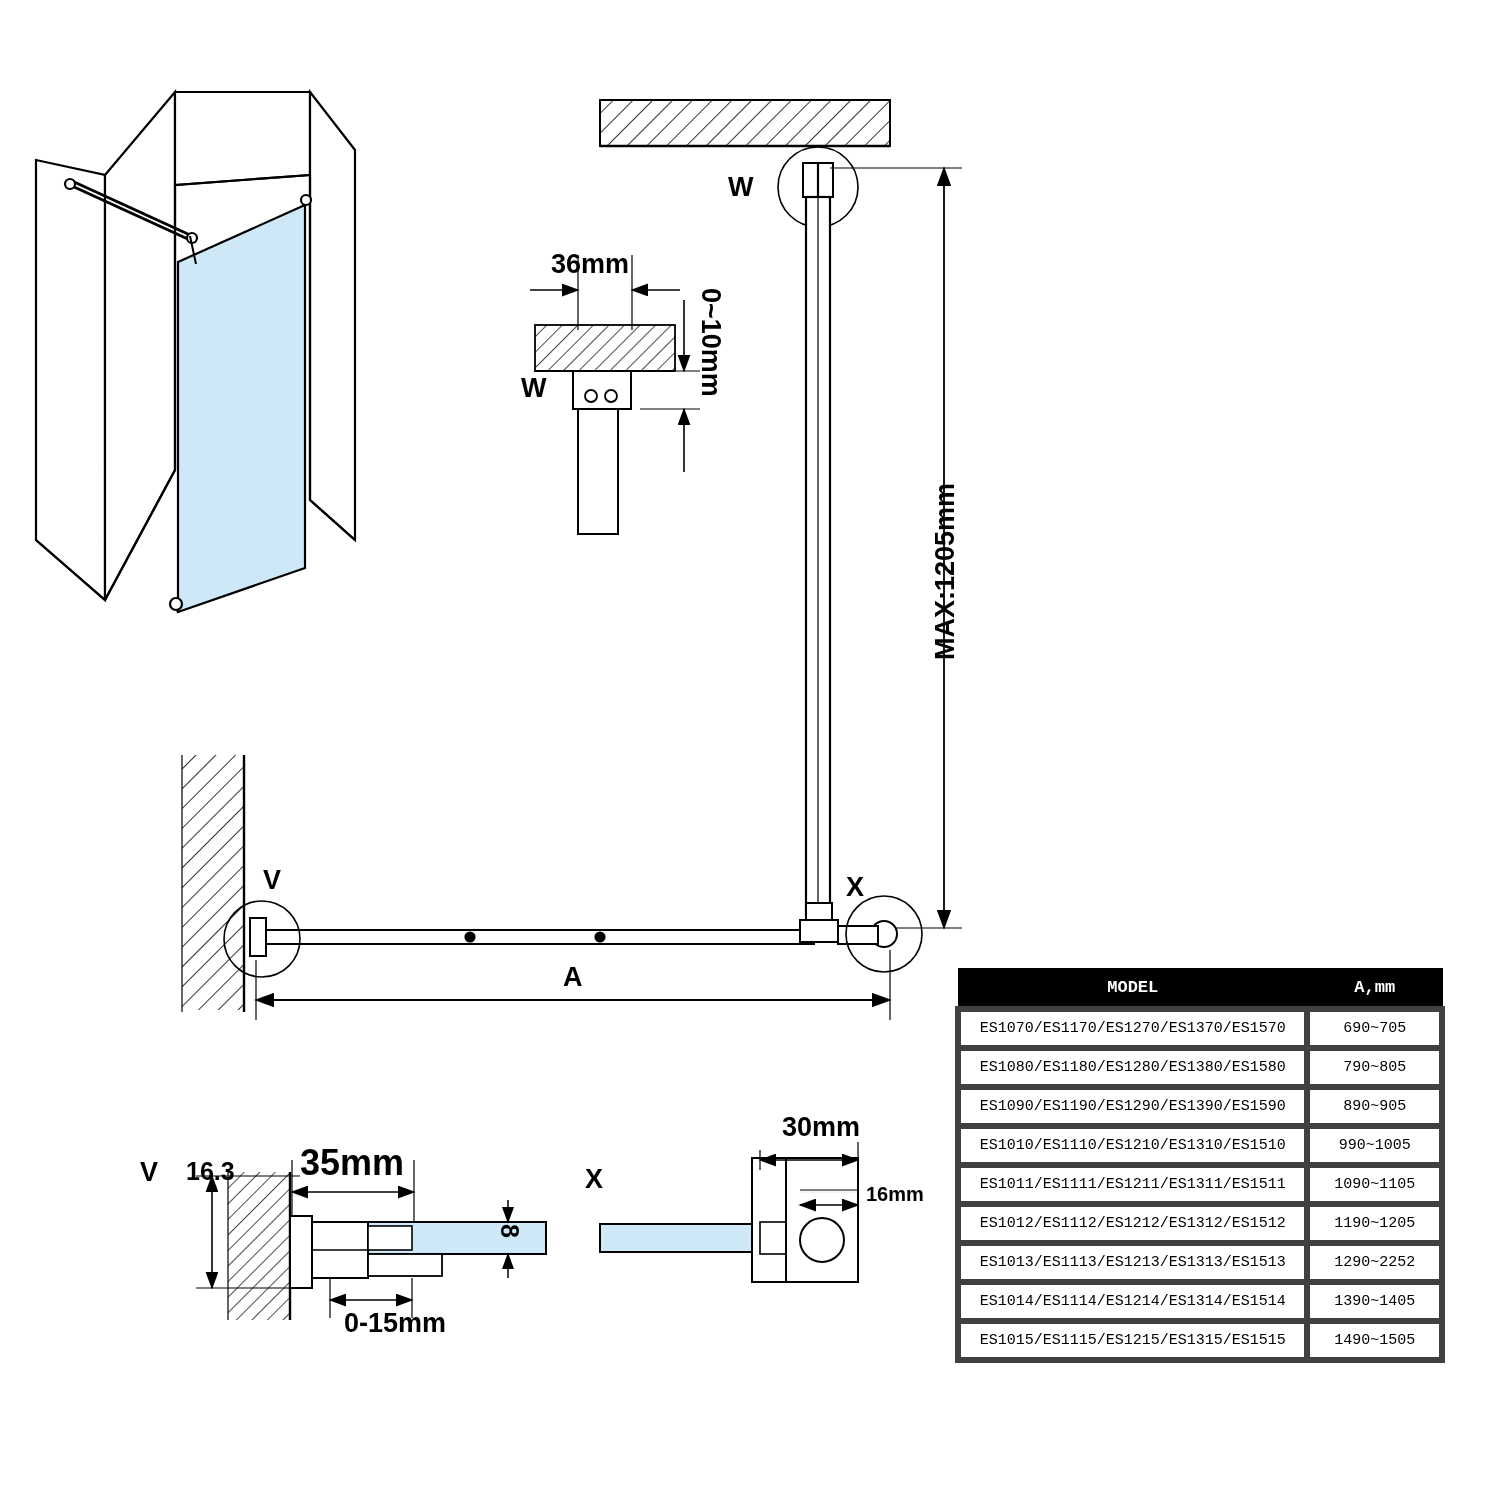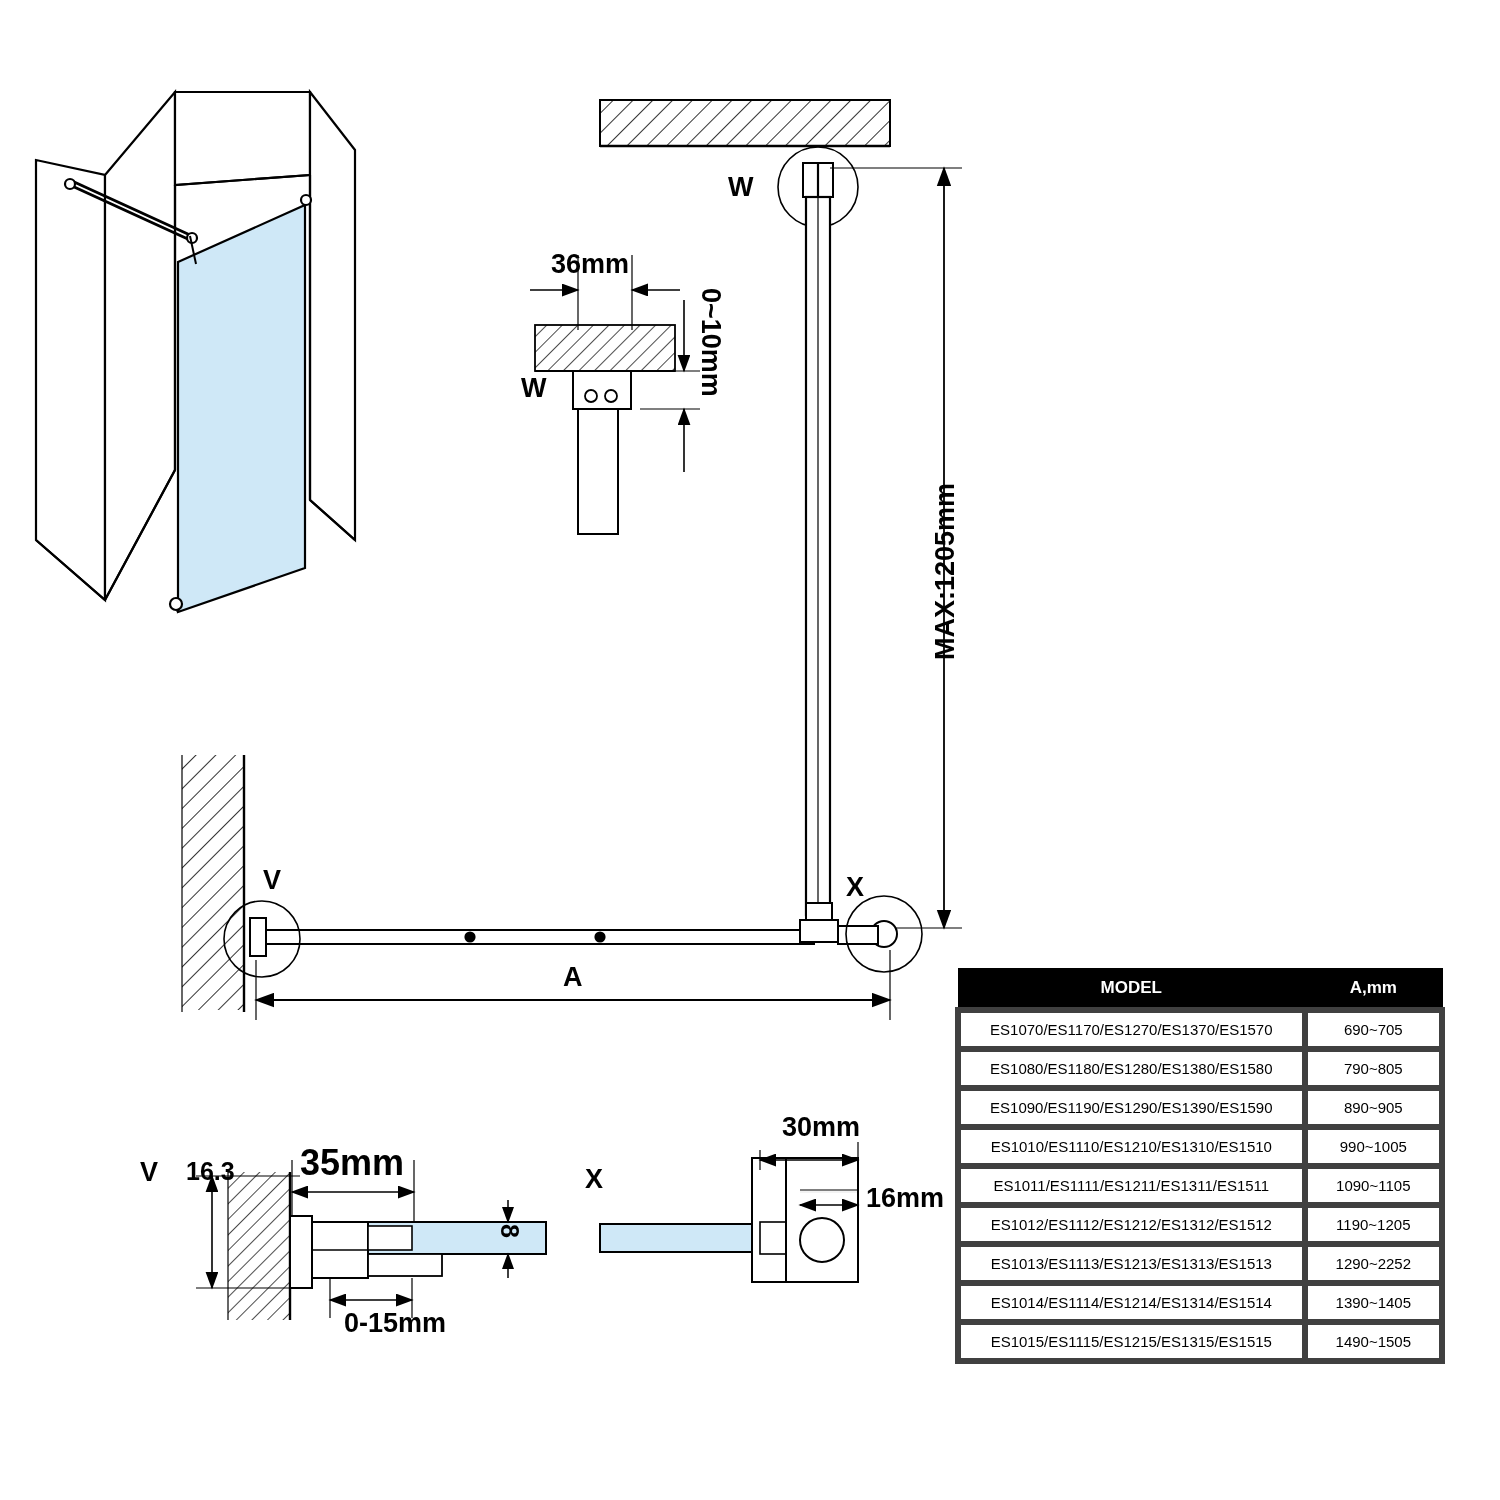--- a/index.html
+++ b/index.html
@@ -2,21 +2,21 @@
 <html><head>
 <meta charset="utf-8">
 <style>
   html,body{margin:0;padding:0;background:#fff;}
   body{width:1500px;height:1500px;position:relative;font-family:"Liberation Sans",sans-serif;color:#000;overflow:hidden;}
   .stage{position:absolute;left:0;top:0;width:1500px;height:1500px;}
   svg{position:absolute;left:0;top:0;}
   .lbl{position:absolute;font-weight:bold;white-space:nowrap;}
   .lbl.vert{transform-origin:left top;}
   
-  #spec-table{position:absolute;left:955px;top:968px;width:490px;border-collapse:collapse;font-size:15px;}
+  #spec-table{position:absolute;left:955px;top:968px;width:490px;border-collapse:collapse;font-size:15px;font-family:Liberation Mono, monospace;}
   #spec-table th{background:#000;color:#fff;font-size:17px;font-weight:bold;padding:9px 4px;border:1px solid #000;text-align:center;}
   #spec-table td{border:6px solid #404040;padding:8px 4px;text-align:center;font-size:15px;}
   #spec-table td.model{width:350px;}
   #spec-table td.amm{width:140px;}
 </style>
 </head>
 <body>
 
 <div class="stage">
 
@@ -202,21 +202,21 @@
   <div class="lbl" style="left:563px;top:962px;font-size:27px;">A</div>
 
   <div class="lbl" style="left:140px;top:1157px;font-size:27px;">V</div>
   <div class="lbl" style="left:186px;top:1157px;font-size:25px;">16.3</div>
   <div class="lbl" style="left:300px;top:1142px;font-size:36px;">35mm</div>
   <div class="lbl vert" style="left:524px;top:1224px;font-size:25px;transform:rotate(90deg);">8</div>
   <div class="lbl" style="left:330px;top:1308px;font-size:27px;margin-left:14px;">0-15mm</div>
 
   <div class="lbl" style="left:585px;top:1164px;font-size:27px;">X</div>
   <div class="lbl" style="left:761px;top:1112px;font-size:27px;margin-left:21px;">30mm</div>
-  <div class="lbl" style="left:866px;top:1183px;font-size:27px;">16mm</div>
+  <div class="lbl" style="left:866px;top:1183px;font-size:20px;">16mm</div>
 
   <table id="spec-table">
     <thead>
       <tr>
         <th>MODEL</th>
         <th>A,mm</th>
       </tr>
     </thead>
     <tbody id="spec-body">
         <tr>

